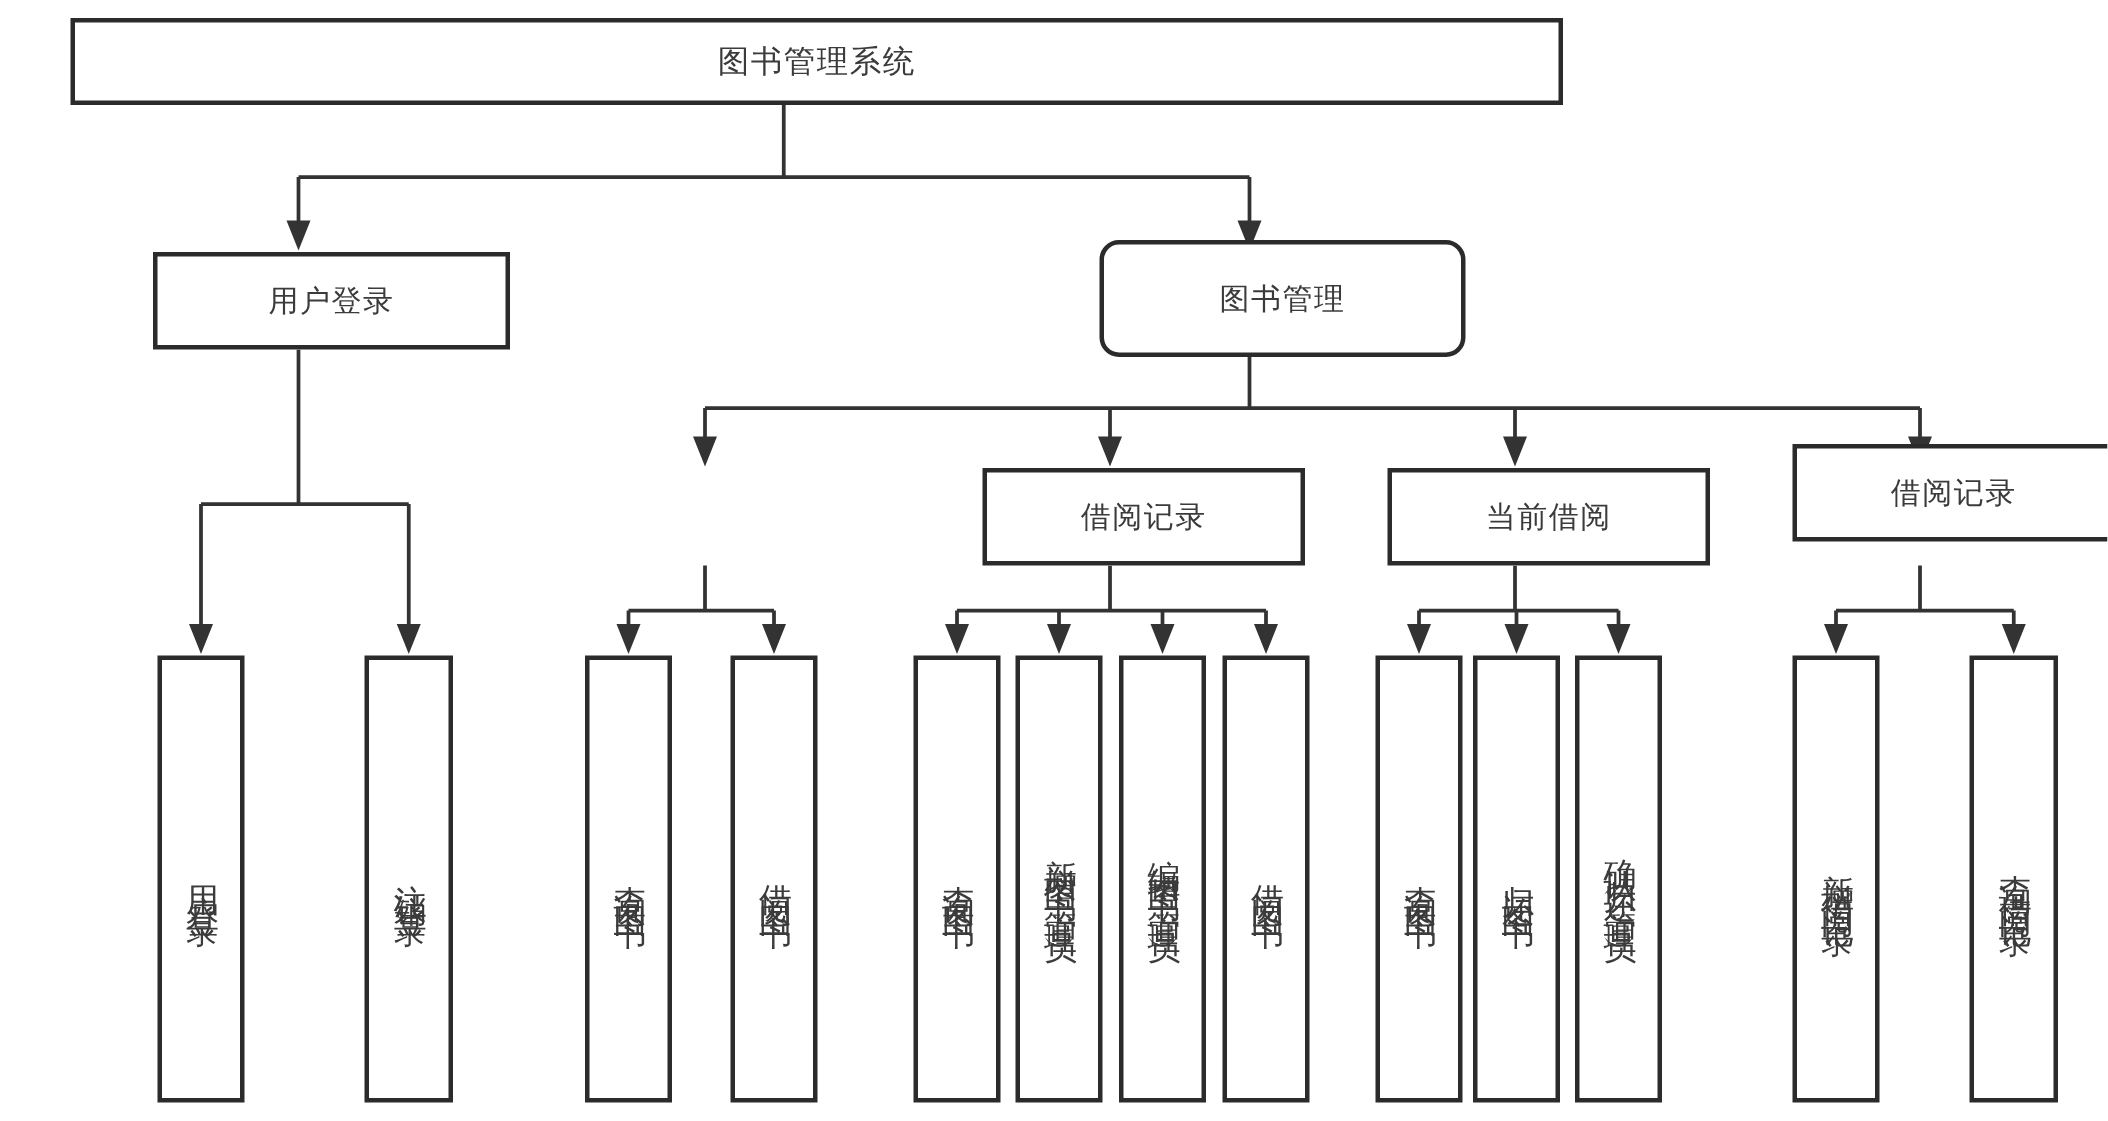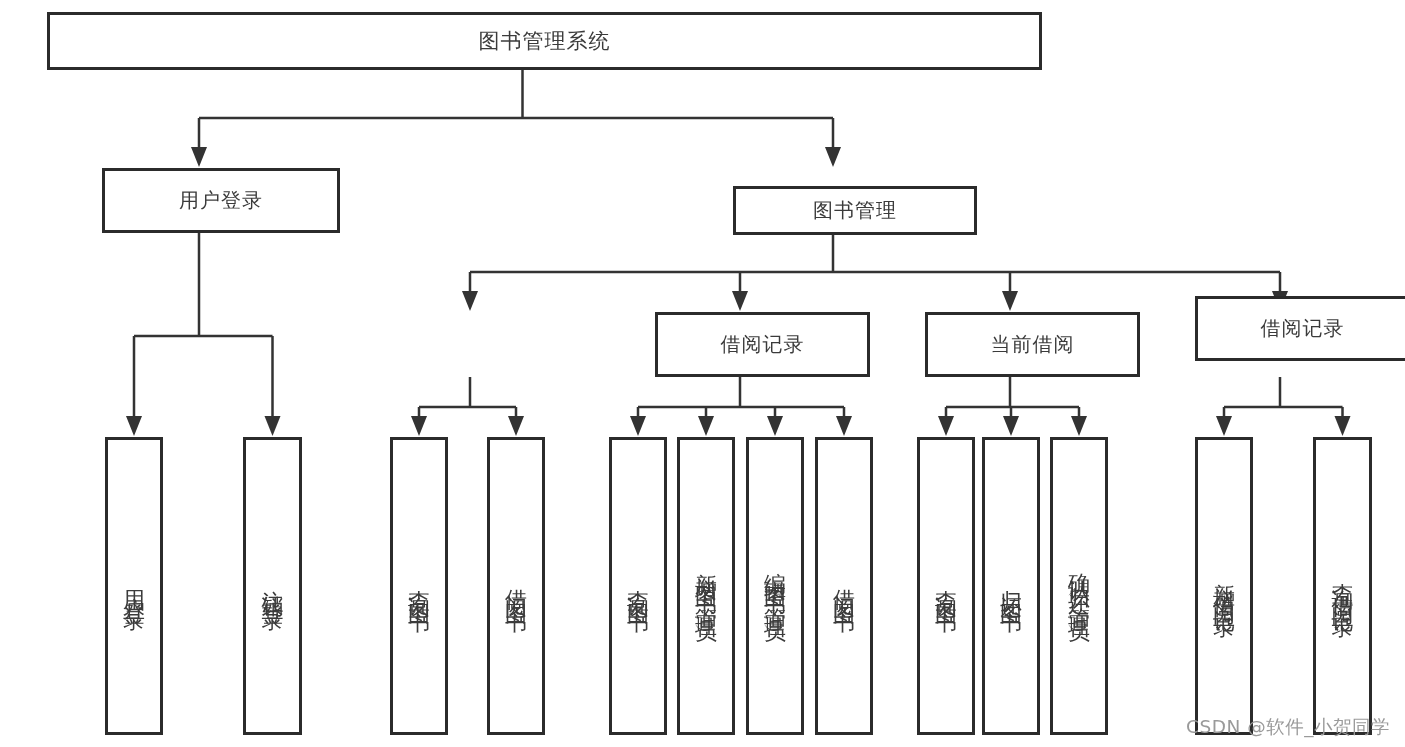--- a/index.html
+++ b/index.html
@@ -120,35 +120,34 @@
     <g stroke="#333333" stroke-width="2.5" fill="none">
       <path d="M1280 377 V407 M1224 407 H1342.5 M1224 407 V418 M1342.5 407 V418"></path>
     </g>
     <polygon fill="#333333" points="1216,416 1232,416 1224,436"></polygon>
     <polygon fill="#333333" points="1334.5,416 1350.5,416 1342.5,436"></polygon>
   </svg>
 
   <div class="node root" style="left:25px; top:12px; width:995px; height:58px;">图书管理系统</div>
 
   <div class="node" style="left:80px; top:168px; width:238px; height:65px;">用户登录</div>
-  <div class="node" style="left:711px; top:186px; width:244px; height:49px;">图书管理</div>
+  <div class="node" style="left:711px; top:160px; width:244px; height:78px;border-radius:13px;">图书管理</div>
 
   <div class="node" style="left:633px; top:312px; width:215px; height:65px;">借阅记录</div>
   <div class="node" style="left:903px; top:312px; width:215px; height:65px;">当前借阅</div>
   <div class="node" style="left:1173px; top:296px; width:215px; height:65px;">借阅记录</div>
 
   <div class="leaf" style="left:105px;">用户登录</div>
   <div class="leaf" style="left:243px; width:59px;">注销登录</div>
   <div class="leaf" style="left:390px;">查询图书</div>
   <div class="leaf" style="left:487px;">借阅图书</div>
   <div class="leaf" style="left:609px;">查询图书</div>
   <div class="leaf" style="left:677px;">新增图书（管理员）</div>
   <div class="leaf" style="left:746px;">编辑图书（管理员）</div>
   <div class="leaf" style="left:815px;">借阅图书</div>
   <div class="leaf" style="left:917px;">查询图书</div>
   <div class="leaf" style="left:982px;">归还图书</div>
   <div class="leaf" style="left:1050px;">确认归还（管理员）</div>
   <div class="leaf" style="left:1195px;">新增借阅记录</div>
   <div class="leaf" style="left:1313px; width:59px;">查询借阅记录</div>
 
-  <div class="watermark">CSDN @软件_小贺同学</div>
 
 </div>
 
 </body></html>

